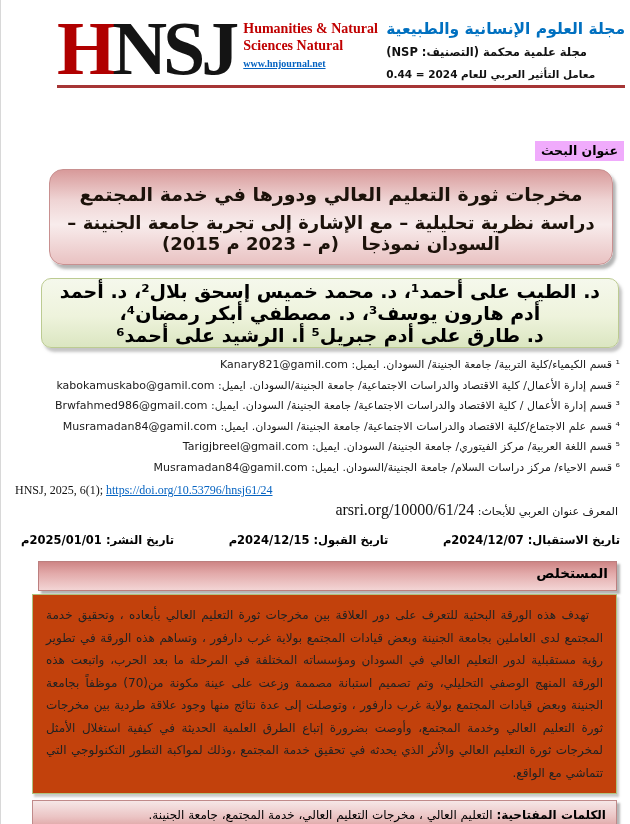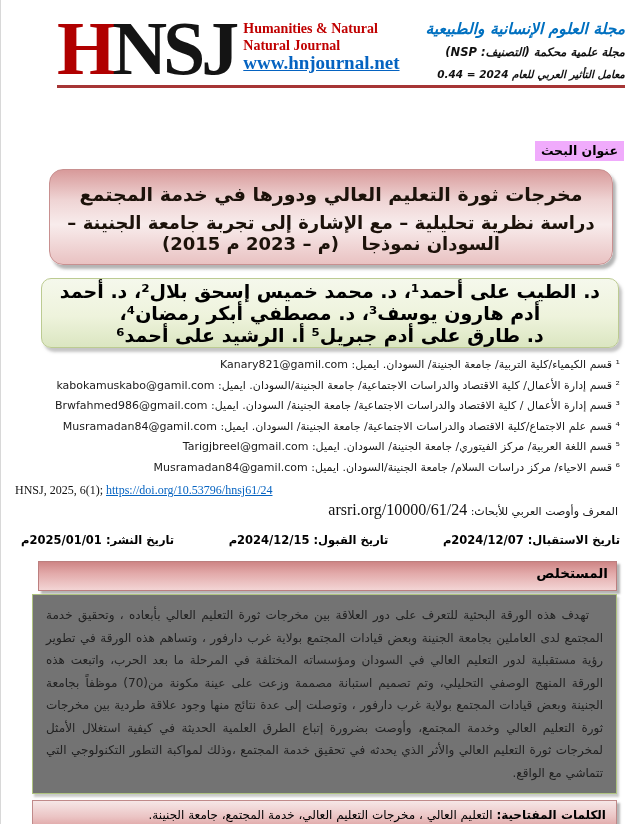--- a/index.html
+++ b/index.html
@@ -8,22 +8,22 @@
         border-left:1px solid #d8d8d8;background:#fff;overflow:hidden;}
 
   
   .header{display:flex;align-items:flex-start;padding:16px 5px 0 56px;}
   .logo{font-family:"Liberation Serif",serif;font-weight:bold;font-size:76px;
         line-height:64px;letter-spacing:-4px;white-space:nowrap;}
   .logo .h{color:#B00000;}
   .logo .nsj{color:#141414;}
   .jen{font-family:"Liberation Serif",serif;font-weight:bold;color:#C00000;
        font-size:14px;line-height:17px;margin-left:8px;margin-top:4px;white-space:nowrap;}
-  .jen .weblink{color:#0563C1;text-decoration:underline;font-size:19px;cursor:pointer;}
-  .jar{margin-left:auto;direction:rtl;text-align:right;margin-top:3px;white-space:nowrap;font-style:italic;}
+  .jen .weblink{color:#0563C1;text-decoration:underline;font-size:10px;cursor:pointer;}
+  .jar{margin-left:auto;direction:rtl;text-align:left;margin-top:3px;white-space:nowrap;}
   .jar .ar-name{color:#0070C0;font-weight:bold;font-size:15.5px;line-height:20px;}
   .jar .ar-type{color:#111;font-weight:bold;font-size:11.5px;margin-top:6px;}
   .jar .ar-impact{color:#111;font-weight:bold;font-size:10.5px;margin-top:9px;}
   .rule{height:3px;background:#A63535;margin:5px 5px 0 56px;}
 
   
   .tlabel-row{text-align:right;margin:52px 6px 0 0;}
   .tlabel{display:inline-block;background:#f0abfc;color:#000;font-weight:bold;
           font-size:12.5px;padding:2px 6px 3px;direction:rtl;}
   .title-box{margin:8px 17px 0 48px;border:1px solid #C89090;border-radius:14px;
@@ -55,21 +55,21 @@
   
   .dates-row{display:flex;direction:rtl;justify-content:space-between;
              margin:14px 10px 0 20px;font-weight:bold;font-size:11.5px;color:#000;}
   .dates-row .dcell{white-space:nowrap;}
 
   
   .abs-label{margin:14px 13px 0 37px;height:25px;direction:rtl;text-align:right;
              background:linear-gradient(180deg,#CE8585 0%,#E2A9A9 40%,#F3D5D5 100%);
              border:1px solid #BC7F7F;box-shadow:3px 3px 2px rgba(130,130,130,0.6);
              font-weight:bold;font-size:13.5px;color:#000;padding:3px 8px 0 0;}
-  .abs-box{margin:3px 13px 0 31px;background:#737373;border:1px solid #AFC380;
+  .abs-box{margin:3px 13px 0 31px;background:#c2410c;border:1px solid #AFC380;
            box-shadow:2px 3px 2px rgba(150,150,150,0.5);
            padding:9px 13px;direction:rtl;text-align:justify;font-size:12px;
            line-height:22.5px;color:#222;min-height:138px;box-sizing:border-box;}
   .abs-box p{margin:0;text-indent:14px;}
 
   
   .kw-bar{margin:6px 13px 0 31px;direction:rtl;text-align:right;
           background:linear-gradient(180deg,#F6E7E7 0%,#EBC4C4 55%,#DB9B9B 100%);
           border:1px solid #C08A8A;box-shadow:3px 3px 2px rgba(130,130,130,0.6);
           font-size:12px;color:#000;padding:7px 10px 8px;}
@@ -79,21 +79,21 @@
 <body>
 
 <div class="page">
 
   <div class="header">
     <div class="logo">
       <span class="h">H</span><span class="nsj">NSJ</span>
     </div>
     <div class="jen">
       <div>Humanities &amp; Natural</div>
-      <div>Natural Journal</div>
+      <div>Sciences Natural</div>
       <div><span class="weblink">www.hnjournal.net</span></div>
     </div>
     <div class="jar">
       <div class="ar-name">مجلة العلوم الإنسانية والطبيعية</div>
       <div class="ar-type">مجلة علمية محكمة (التصنيف: NSP)</div>
       <div class="ar-impact">معامل التأثير العربي للعام 2024 = 0.44</div>
     </div>
   </div>
   <div class="rule"></div>
 
@@ -120,21 +120,21 @@
     <div>³ قسم إدارة الأعمال / كلية الاقتصاد والدراسات الاجتماعية/ جامعة الجنينة/ السودان. ايميل: Brwfahmed986@gmail.com</div>
     <div>⁴ قسم علم الاجتماع/كلية الاقتصاد والدراسات الاجتماعية/ جامعة الجنينة/ السودان. ايميل: Musramadan84@gamil.com</div>
     <div>⁵ قسم اللغة العربية/ مركز الفيتوري/ جامعة الجنينة/ السودان. ايميل: Tarigjbreel@gmail.com</div>
     <div>⁶ قسم الاحياء/ مركز دراسات السلام/ جامعة الجنينة/السودان. ايميل: Musramadan84@gamil.com</div>
   </div>
 
   <div class="doi-line">
     <span>HNSJ, 2025, 6(1); </span><span class="doi-link">https://doi.org/10.53796/hnsj61/24</span>
   </div>
   <div class="arsri-line">
-    <span>المعرف وأوصت العربي للأبحاث: </span>
+    <span>المعرف عنوان العربي للأبحاث: </span>
     <span class="arsri-val">arsri.org/10000/61/24</span>
   </div>
 
   <div class="dates-row">
     <div class="dcell">
       <span>تاريخ الاستقبال:</span>
       <span>2024/12/07م</span>
     </div>
     <div class="dcell">
       <span>تاريخ القبول:</span>

